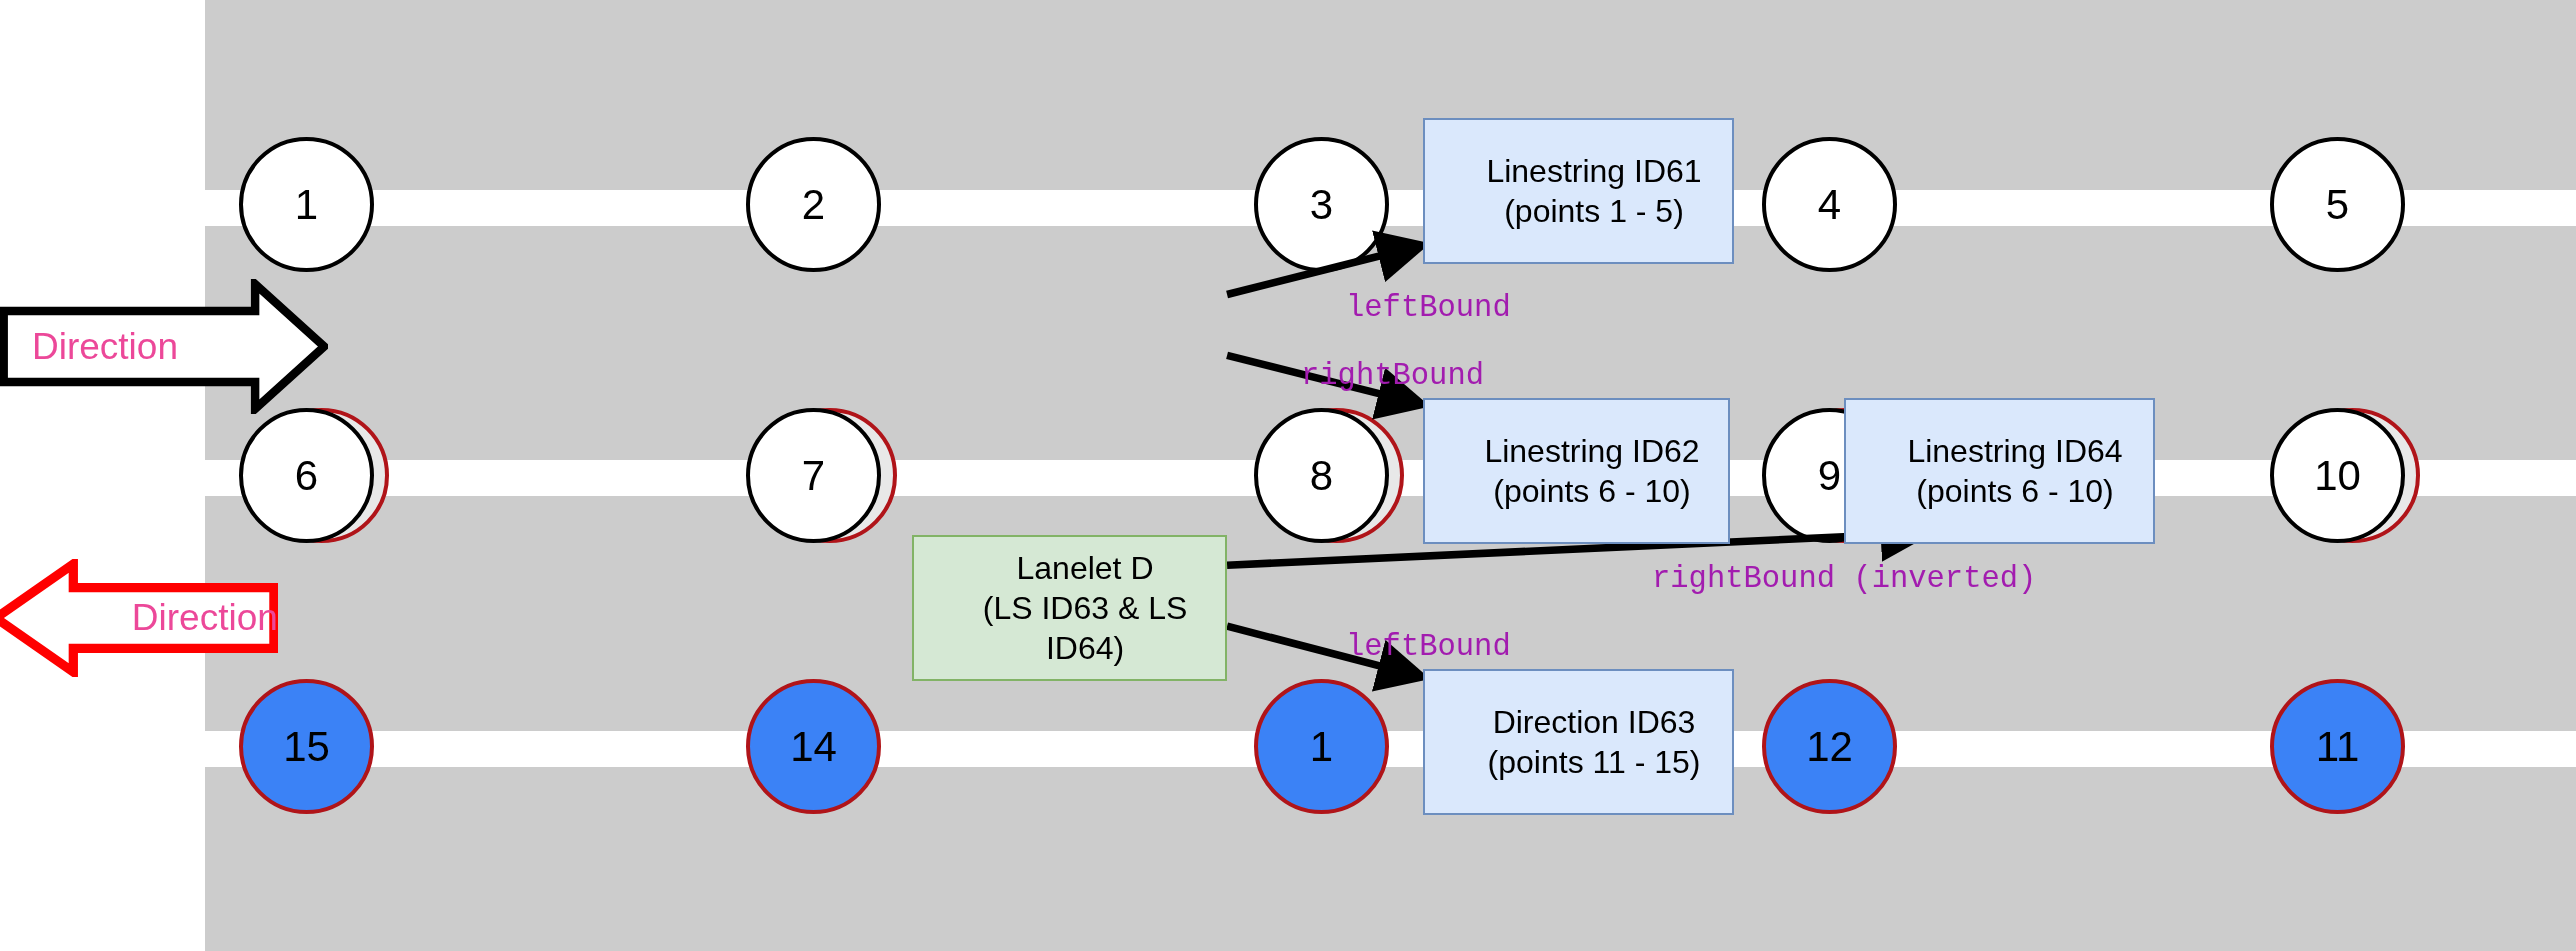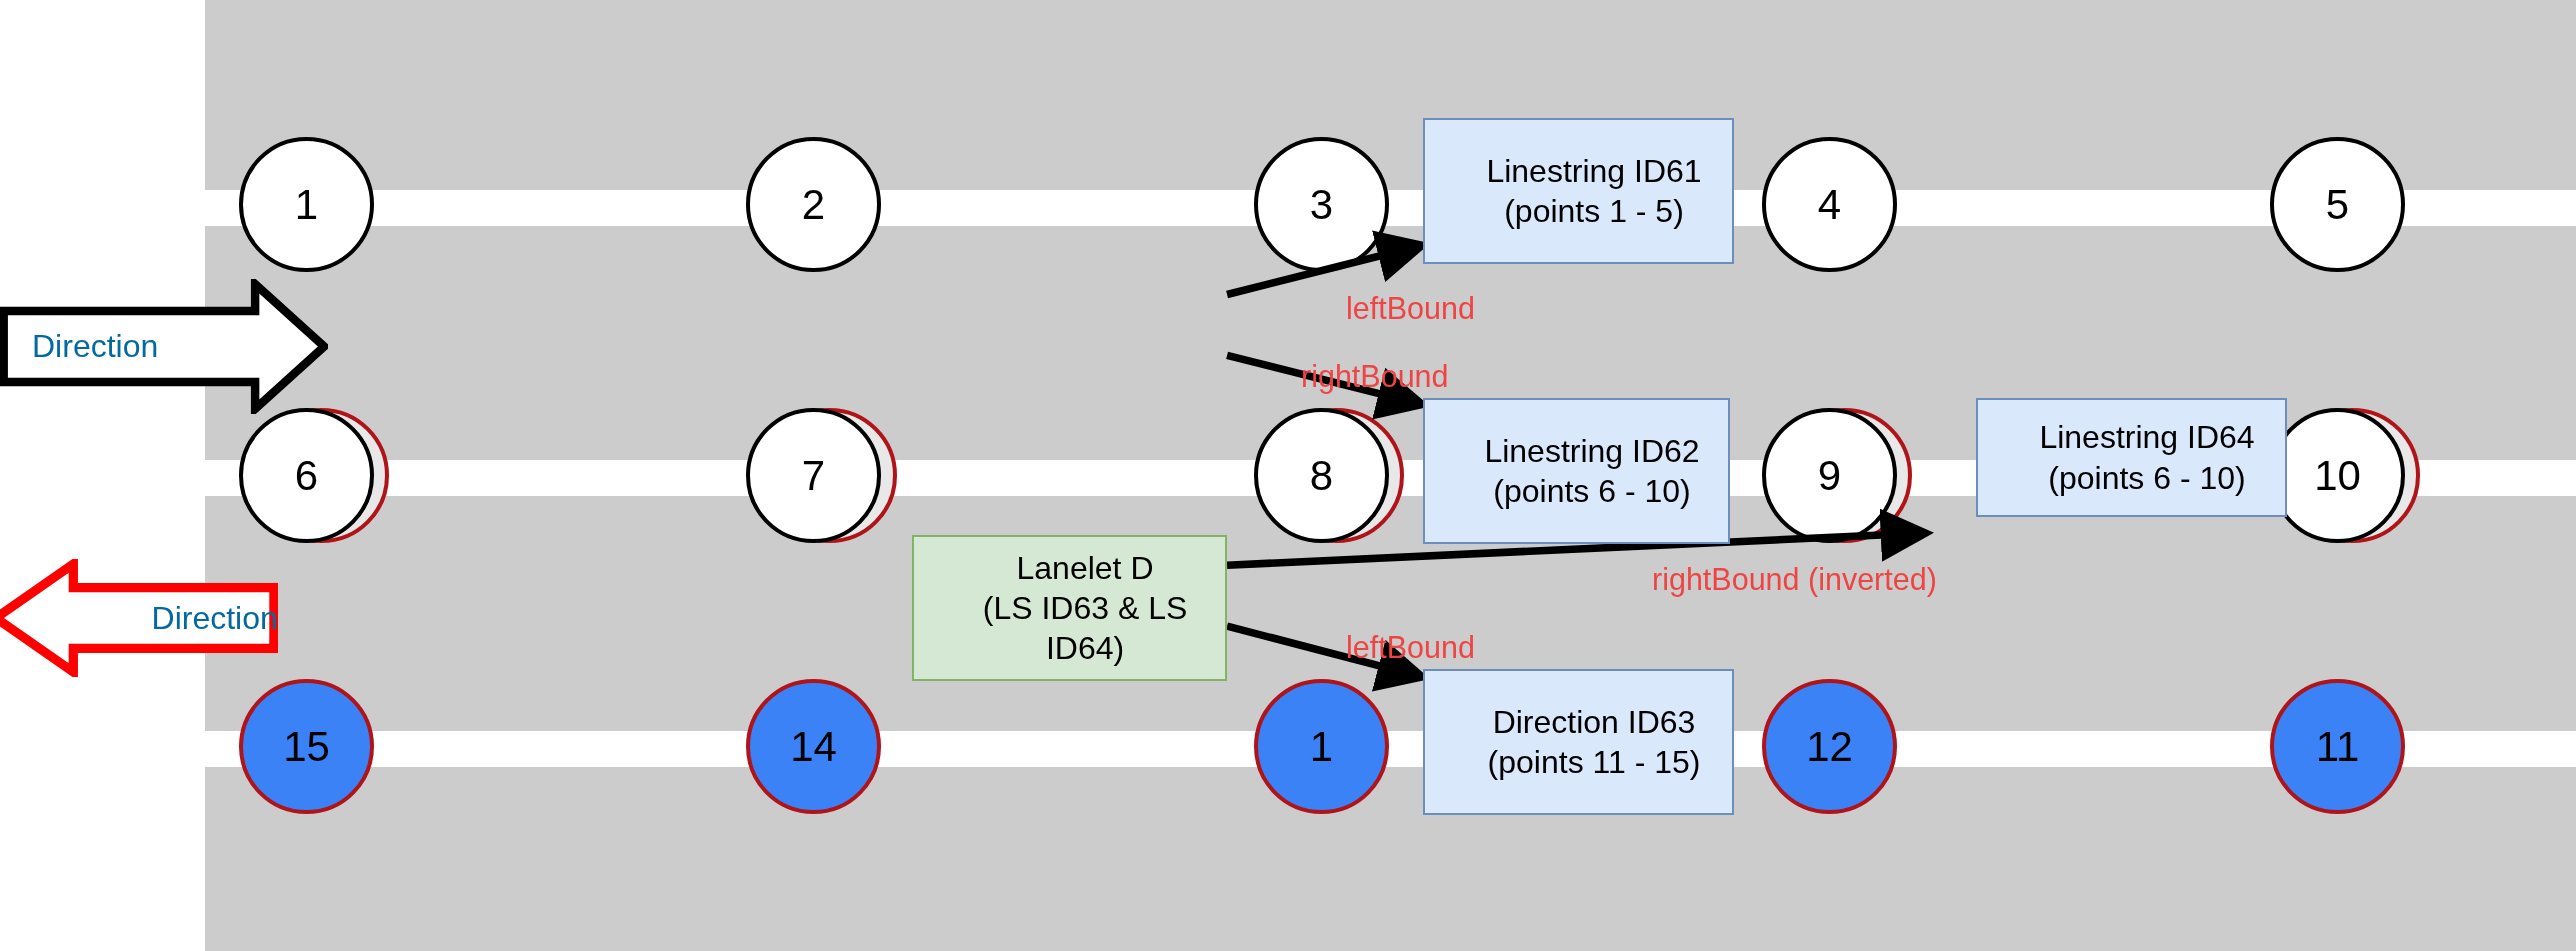--- a/index.html
+++ b/index.html
@@ -84,33 +84,34 @@
   }
   .ll-box {
     background: #d5e8d4;
     border: 2.5px solid #82b366;
   }
   .node-box .ln { display: block; white-space: nowrap; }
   
   .edge-label {
     position: absolute;
     font-size: 30.5px;
-    color: #ef4444;
+    color: #a21caf;
     white-space: nowrap;
     z-index: 9;
+    font-family: Liberation Mono, monospace;
   }
   
   .dir-arrow {
     position: absolute;
     z-index: 10;
   }
   .dir-arrow .dir-text {
     position: absolute;
-    font-size: 32px;
-    color: #0369a1;
+    font-size: 37px;
+    color: #ec4899;
     white-space: nowrap;
     left: 0;
     top: 0;
     width: 100%;
     height: 100%;
     display: flex;
     align-items: center;
     justify-content: center;
     pointer-events: none;
   }
@@ -181,21 +182,21 @@
   <div class="node-box ls-box" style="left:1423px; top:118px; width:311px; height:146px">
     <span class="ln">Linestring ID61</span>
     <span class="ln">(points 1 - 5)</span>
   </div>
 
   <div class="node-box ls-box" style="left:1423px; top:398px; width:307px; height:146px">
     <span class="ln">Linestring ID62</span>
     <span class="ln">(points 6 - 10)</span>
   </div>
 
-  <div class="node-box ls-box" style="left:1976px; top:398px; width:311px; height:119px">
+  <div class="node-box ls-box" style="left:1844px; top:398px; width:311px; height:146px">
     <span class="ln">Linestring ID64</span>
     <span class="ln">(points 6 - 10)</span>
   </div>
 
   <div class="node-box ls-box" style="left:1423px; top:669px; width:311px; height:146px">
     <span class="ln">Direction ID63</span>
     <span class="ln">(points 11 - 15)</span>
   </div>
 
 

